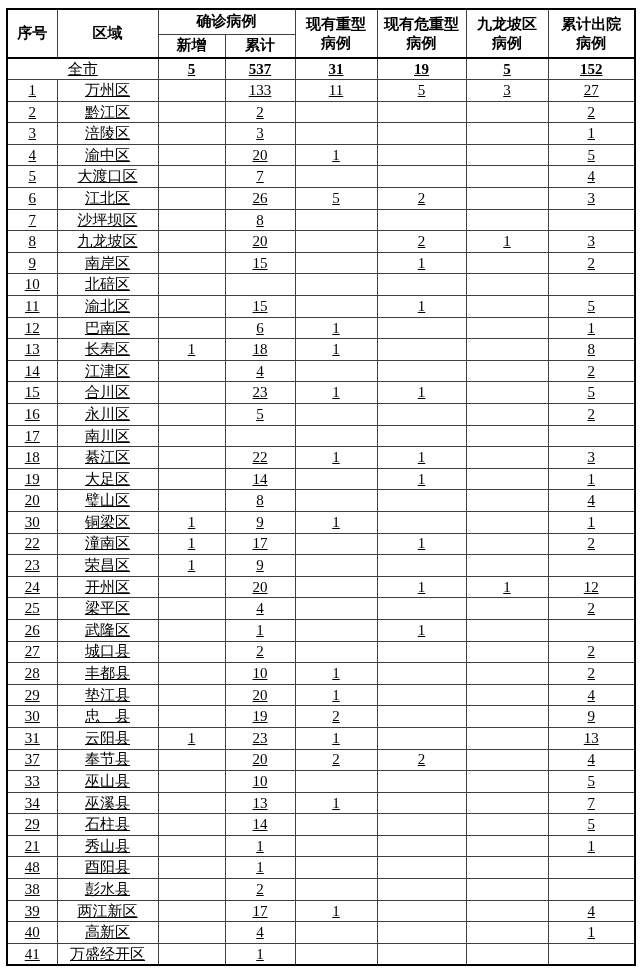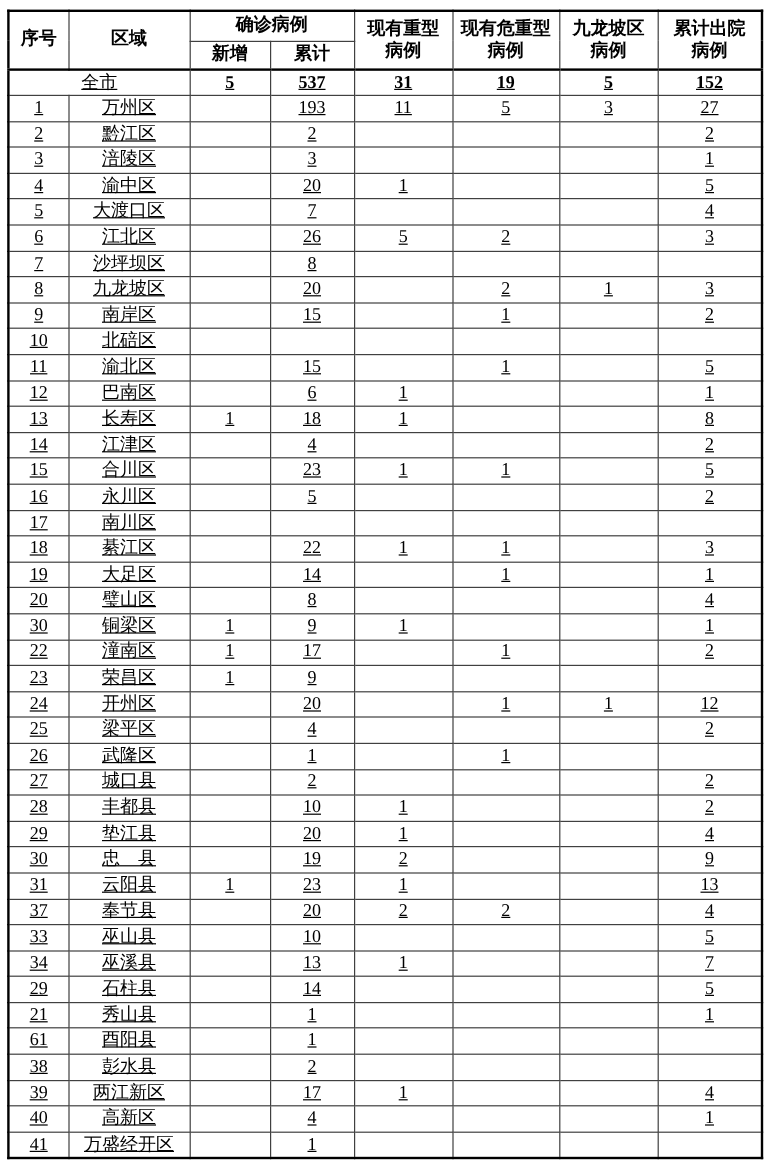--- a/index.html
+++ b/index.html
@@ -88,21 +88,21 @@
         <td class="num">537</td>
         <td class="num">31</td>
         <td class="num">19</td>
         <td class="num">5</td>
         <td class="num">152</td>
       </tr>
     <tr>
           <td>1</td>
           <td>万州区</td>
           <td></td>
-          <td>193</td>
+          <td>133</td>
           <td>11</td>
           <td>5</td>
           <td>3</td>
           <td>27</td>
         </tr>
         <tr>
           <td>2</td>
           <td>黔江区</td>
           <td></td>
           <td>2</td>
@@ -445,21 +445,21 @@
           <td>21</td>
           <td>秀山县</td>
           <td></td>
           <td>1</td>
           <td></td>
           <td></td>
           <td></td>
           <td>1</td>
         </tr>
         <tr>
-          <td>61</td>
+          <td>48</td>
           <td>酉阳县</td>
           <td></td>
           <td>1</td>
           <td></td>
           <td></td>
           <td></td>
           <td></td>
         </tr>
         <tr>
           <td>38</td>

